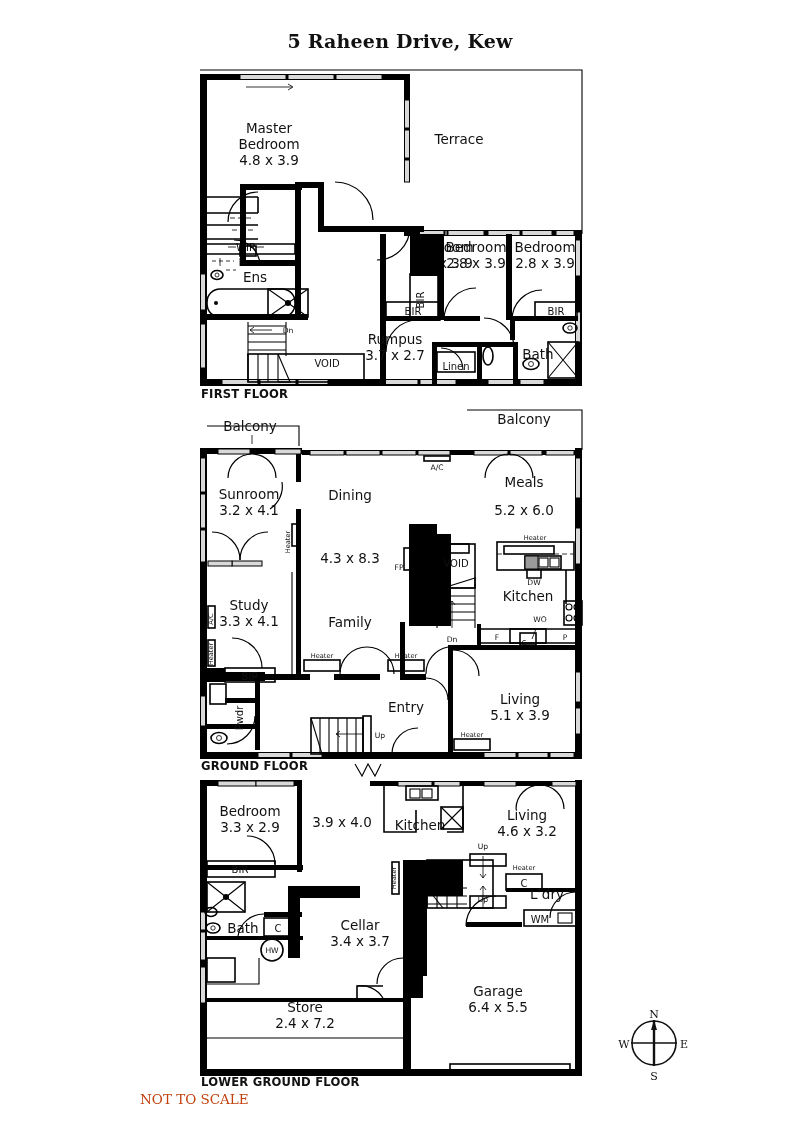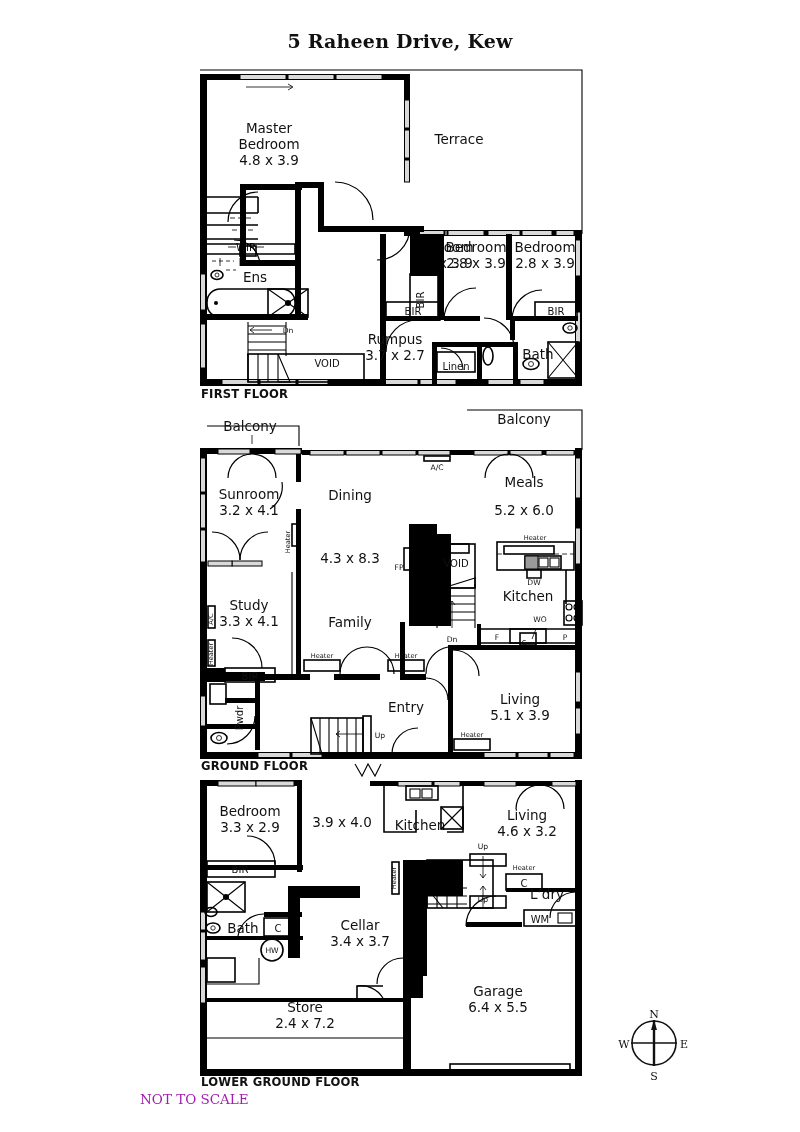--- a/index.html
+++ b/index.html
@@ -7,21 +7,21 @@
        font-family:"DejaVu Sans","Liberation Sans",sans-serif;color:#1a1a1a;}
   #page{position:absolute;left:0;top:12px;width:800px;height:1132px;}
 
   .title{position:absolute;left:0;top:18px;width:800px;text-align:center;
          font-family:"DejaVu Serif","Liberation Serif",serif;
          font-weight:bold;font-size:19px;letter-spacing:.2px;color:#111;}
 
   svg.plan{position:absolute;left:0;top:0;width:800px;height:1132px;}
 
   .footer{position:absolute;left:140px;font-family:"DejaVu Serif","Liberation Serif",serif;
-          font-size:13.5px;color:#a21caf;white-space:nowrap;}
+          font-size:13.5px;color:#c2410c;white-space:nowrap;}
   .f1{top:1079px;}
   .f2{top:1099px;}
 
   text{font-family:"DejaVu Sans","Liberation Sans",sans-serif;fill:#111;}
   .rm{font-size:13.5px;text-anchor:middle;}
   .rmS{font-size:13.5px;text-anchor:middle;}
   .dim{font-size:13.5px;text-anchor:middle;}
   .sm{font-size:10px;text-anchor:middle;}
   .xs{font-size:7.6px;text-anchor:middle;}
   .xxs{font-size:6.6px;text-anchor:middle;}

